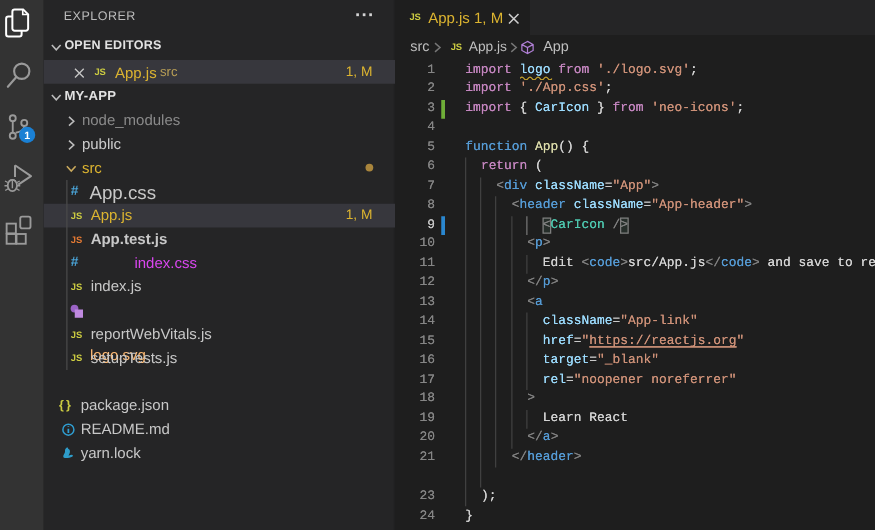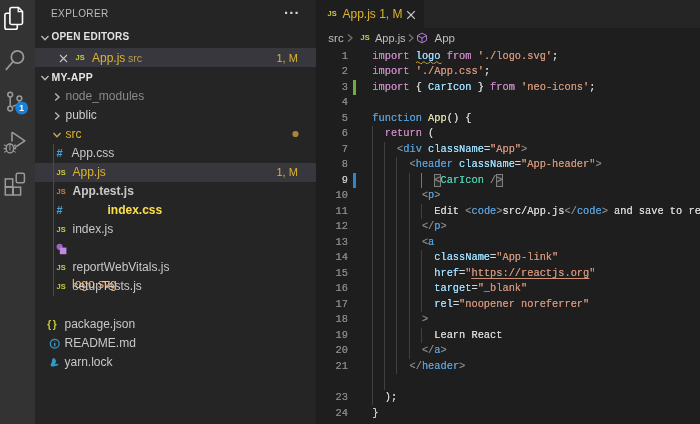--- a/index.html
+++ b/index.html
@@ -89,34 +89,34 @@
         <svg class="abs" style="left:16.5px;top:5px" width="10" height="10" viewBox="0 0 10 10">
           <polyline points="1.5,3 5,6.8 8.5,3" fill="none" stroke="#c9a95c" stroke-width="1.3"></polyline>
         </svg>
         <span class="abs" style="left:30.5px;top:2.8px;font-size:12px;color:#dcb430;font-weight:normal;letter-spacing:0;white-space:pre;">src</span>
         <svg class="abs" style="left:255px;top:3.5px" width="12" height="12" viewBox="0 0 12 12">
           <circle cx="5.5" cy="6" r="3.1" fill="#a9853c"></circle>
         </svg>
       </div>
 <div class="abs" style="left:0;top:143.5px;width:281px;height:19px;">
         <span class="abs" style="left:21.6px;top:3.5px;font-size:11px;color:#4aa3d6;font-weight:bold;letter-spacing:0;white-space:pre;">#</span>
-        <span class="abs" style="left:36.5px;top:2.8px;font-size:12px;color:#c8c8c8;font-weight:normal;letter-spacing:0;white-space:pre;">App.css</span>
+        <span class="abs" style="left:36.5px;top:2.8px;font-size:15px;color:#c8c8c8;font-weight:normal;letter-spacing:0;white-space:pre;">App.css</span>
       </div>
 <div class="abs" style="left:0;top:162.5px;width:281px;height:19px;background:#37373d;">
         <span class="abs" style="left:21.6px;top:5.5px;font-size:7.5px;color:#cbcb41;font-weight:bold;letter-spacing:0;white-space:pre;">JS</span>
         <span class="abs" style="left:37.5px;top:2.8px;font-size:12px;color:#dcb430;font-weight:normal;letter-spacing:0;white-space:pre;">App.js</span>
         <span class="abs" style="left:241.5px;top:3.5px;font-size:11px;color:#dcb430;font-weight:normal;letter-spacing:0;white-space:pre;">1, M</span>
       </div>
 <div class="abs" style="left:0;top:181.5px;width:281px;height:19px;">
         <span class="abs" style="left:21.6px;top:5.5px;font-size:7.5px;color:#e37933;font-weight:bold;letter-spacing:0;white-space:pre;">JS</span>
         <span class="abs" style="left:37.5px;top:2.8px;font-size:12px;color:#c8c8c8;font-weight:bold;letter-spacing:0;white-space:pre;">App.test.js</span>
       </div>
 <div class="abs" style="left:0;top:200.5px;width:281px;height:19px;">
         <span class="abs" style="left:21.6px;top:3.5px;font-size:11px;color:#4aa3d6;font-weight:bold;letter-spacing:0;white-space:pre;">#</span>
-        <span class="abs" style="left:36.5px;top:2.8px;font-size:12px;color:#fde047;font-weight:bold;letter-spacing:0;white-space:pre;padding-left:36px;">index.css</span>
+        <span class="abs" style="left:36.5px;top:2.8px;font-size:12px;color:#d946ef;font-weight:normal;letter-spacing:0;white-space:pre;padding-left:36px;">index.css</span>
       </div>
 <div class="abs" style="left:0;top:219.5px;width:281px;height:19px;">
         <span class="abs" style="left:21.6px;top:5.5px;font-size:7.5px;color:#cbcb41;font-weight:bold;letter-spacing:0;white-space:pre;">JS</span>
         <span class="abs" style="left:37.5px;top:2.8px;font-size:12px;color:#c8c8c8;font-weight:normal;letter-spacing:0;white-space:pre;">index.js</span>
       </div>
 <div class="abs" style="left:0;top:238.5px;width:281px;height:19px;">
         <svg class="abs" style="left:21px;top:4px" width="12" height="12" viewBox="0 0 12 12">
           <circle cx="3.6" cy="3.8" r="3.1" fill="#9a63c5"></circle>
           <rect x="3.8" y="4.6" width="6.6" height="6.6" fill="#c08ae0"></rect>
         </svg>

